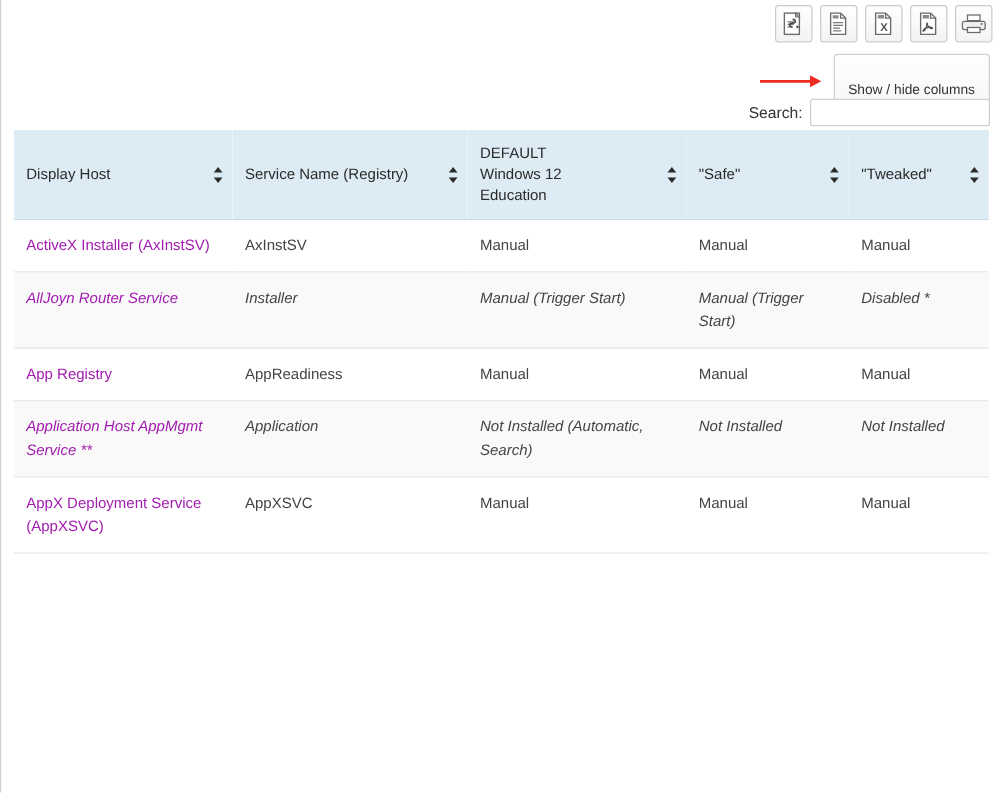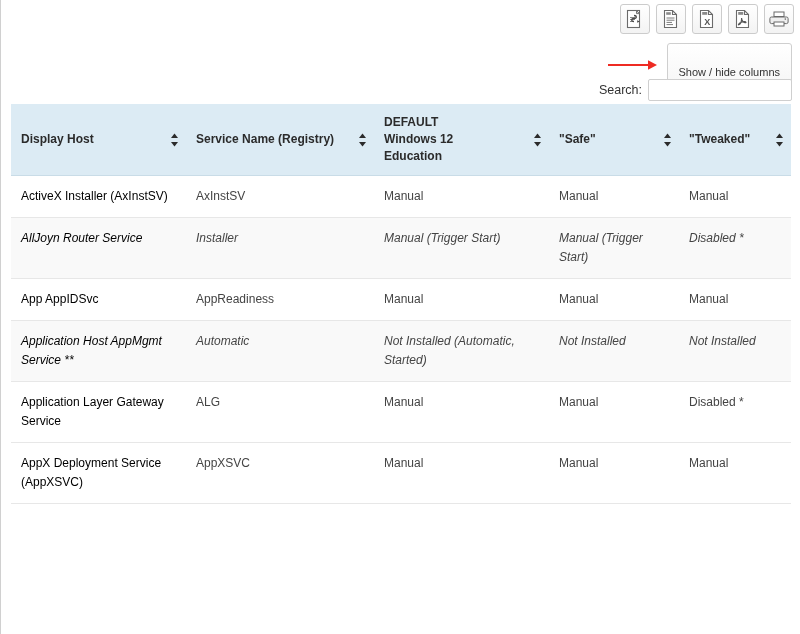--- a/index.html
+++ b/index.html
@@ -108,21 +108,21 @@
   }
   table.svc {
     width: 780px;
     border-collapse: collapse;
     table-layout: fixed;
   }
   table.svc thead th {
     background: #dcebf4;
     color: #2b2b2b;
     font-size: 12px;
-    font-weight: bold;
+    font-weight: normal;
     text-align: left;
     vertical-align: middle;
     padding: 10px 20px 10px 10px;
     position: relative;
     border-bottom: 1px solid #c9dce7;
     line-height: 17px;
     height: 62px;
     cursor: pointer;
   }
   .sort-ind {
@@ -137,21 +137,21 @@
     font-size: 12px;
     color: #444;
     padding: 11px 12px 11px 10px;
     vertical-align: top;
     line-height: 19px;
     border-bottom: 1px solid #e7e7e7;
   }
   table.svc tbody tr.odd { background: #ffffff; }
   table.svc tbody tr.even { background: #f9f9f9; font-style: italic; }
   td.name a {
-    color: #000000;
+    color: #a21caf;
     text-decoration: none;
     cursor: pointer;
   }
   .col1 { width: 175px; }
   .col2 { width: 188px; }
   .col3 { width: 175px; }
   .col4 { width: 130px; }
   .col5 { width: 112px; }
 </style>
 </head>
@@ -302,39 +302,32 @@
             <td>Manual</td>
           </tr>
           <tr class="even">
             <td class="name"><a>AllJoyn Router Service</a></td>
             <td>Installer</td>
             <td>Manual (Trigger Start)</td>
             <td>Manual (Trigger Start)</td>
             <td>Disabled *</td>
           </tr>
           <tr class="odd">
-            <td class="name"><a>App AppIDSvc</a></td>
+            <td class="name"><a>App Registry</a></td>
             <td>AppReadiness</td>
             <td>Manual</td>
             <td>Manual</td>
             <td>Manual</td>
           </tr>
           <tr class="even">
             <td class="name"><a>Application Host AppMgmt Service **</a></td>
-            <td>Automatic</td>
-            <td>Not Installed (Automatic, Started)</td>
+            <td>Application</td>
+            <td>Not Installed (Automatic, Search)</td>
             <td>Not Installed</td>
             <td>Not Installed</td>
-          </tr>
-          <tr class="odd">
-            <td class="name"><a>Application Layer Gateway Service</a></td>
-            <td>ALG</td>
-            <td>Manual</td>
-            <td>Manual</td>
-            <td>Disabled *</td>
           </tr>
           <tr class="odd">
             <td class="name"><a>AppX Deployment Service (AppXSVC)</a></td>
             <td>AppXSVC</td>
             <td>Manual</td>
             <td>Manual</td>
             <td>Manual</td>
           </tr>
         </tbody>
     </table>

